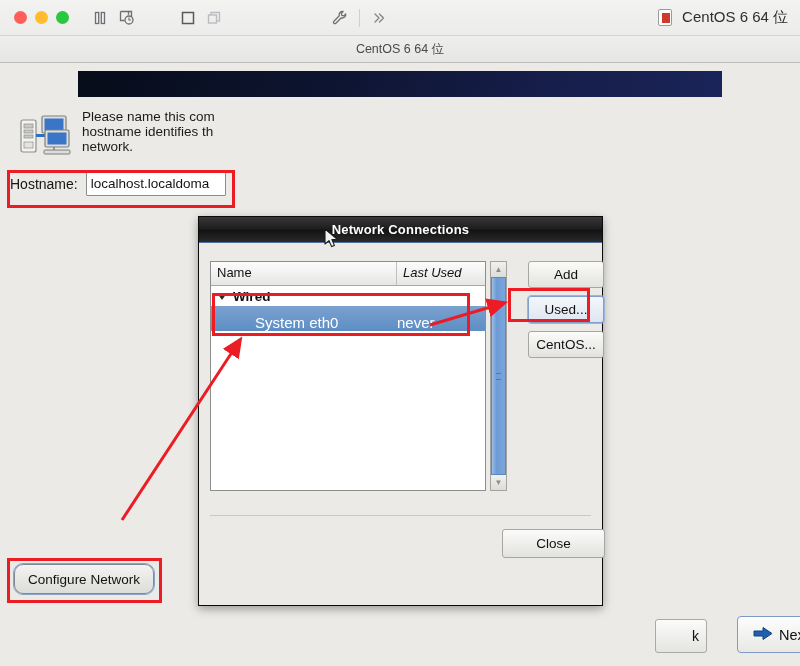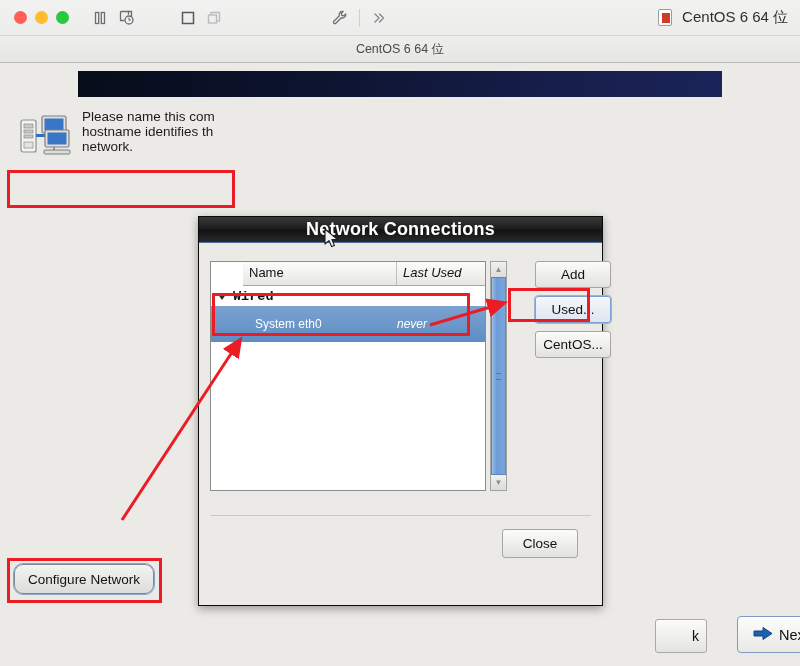--- a/index.html
+++ b/index.html
@@ -138,55 +138,55 @@
     z-index: 40;
   }
   #netdlg-titlebar {
     height: 26px;
     background: linear-gradient(to bottom,#383838 0%,#1d1d1d 48%,#121212 52%,#2a2a2a 100%);
     border-bottom: 1px solid #4c6fa5;
     display: flex; align-items: center; justify-content: center;
     position: relative;
   }
   #netdlg-title {
-    color: #ffffff; font-size: 18px; font-weight: bold;
+    color: #ffffff; font-size: 13px; font-weight: bold;
     letter-spacing: .2px;
   }
   #netdlg-body { position: absolute; left: 0; top: 26px; right: 0; bottom: 0; }
 
   #conn-listframe {
     position: absolute; left: 11px; top: 18px;
     width: 276px; height: 230px;
     background: #ffffff; border: 1px solid #8d8d8b;
   }
   #conn-header {
     display: flex; height: 24px;
     background: linear-gradient(to bottom,#fcfcfc 0%,#e6e6e3 100%);
     border-bottom: 1px solid #a9a9a6;
-    font-size: 13px; color: #111; margin-left: 32px;
+    font-size: 13px; color: #111;
   }
   .col-name { flex: 1; padding: 3px 0 0 6px; border-right: 1px solid #c0c0bd; }
   .col-last { width: 88px; padding: 3px 0 4px 6px; font-style: italic; }
 
   .grp-row {
     height: 20px; display: flex; align-items: center;
-    font-size: 13.5px; font-weight: bold; color: #101010; padding-left: 6px; font-family: Liberation Mono, monospace;
+    font-size: 13.5px; font-weight: bold; color: #101010; padding-left: 6px;
   }
   .grp-tri {
     width: 0; height: 0; margin-right: 6px;
     border-left: 5px solid transparent; border-right: 5px solid transparent;
     border-top: 7px solid #2a2a2a;
   }
   .conn-row {
-    height: 36px; display: flex; align-items: center;
+    height: 25px; display: flex; align-items: flex-end;
     background: linear-gradient(to bottom,#7ba1d0 0%,#5d8ec4 100%);
-    color: #ffffff; font-size: 12px;
+    color: #ffffff; font-size: 15px;
   }
   .conn-row .rn { padding-left: 44px; flex: 1; }
-  .conn-row .rl { width: 88px; font-style: italic; }
+  .conn-row .rl { width: 88px; }
 
   #conn-scrollbar {
     position: absolute; left: 291px; top: 18px;
     width: 17px; height: 230px;
     background: #e8e8e5; border: 1px solid #a3a3a0;
     display: flex; flex-direction: column;
   }
   .sb-arrow {
     height: 15px; background: linear-gradient(to bottom,#f0f0ee,#dcdcd9);
     display: flex; align-items: center; justify-content: center;
@@ -198,40 +198,40 @@
     border: 1px solid #5b87c4;
     position: relative;
   }
   #sb-thumb::after {
     content: ""; position: absolute; left: 4px; right: 4px; top: 50%;
     height: 5px; margin-top: -3px;
     border-top: 1px solid #4d79b4; border-bottom: 1px solid #4d79b4;
   }
 
   .side-btn {
-    position: absolute; left: 336px;
+    position: absolute; left: 329px;
     width: 76px; height: 27px;
     background: linear-gradient(to bottom,#fbfbfa 0%,#e2e2de 100%);
     border: 1px solid #a6a6a2; border-radius: 3px;
     font-size: 13.5px; color: #101010; font-family: inherit;
     display: flex; align-items: center; justify-content: center;
   }
   #btn-add  { top: 18px; }
   #btn-edit { top: 53px;
     background: linear-gradient(to bottom,#f4f7fb 0%,#dfe6f1 100%);
     border: 1px solid #7ea0cd; outline: 1px solid #9ab6da; }
   #btn-del  { top: 88px; }
 
   #dlg-sep {
     position: absolute; left: 11px; right: 11px; top: 272px;
     height: 1px; background: #c8c8c5;
   }
   #btn-close {
     position: absolute; left: 303px; top: 286px;
-    width: 76px; height: 29px;
+    width: 103px; height: 29px;
     background: linear-gradient(to bottom,#fbfbfa 0%,#e2e2de 100%);
     border: 1px solid #a6a6a2; border-radius: 3px;
     font-size: 13.5px; color: #101010; font-family: inherit;
     display: flex; align-items: center; justify-content: center;
   }
 
   #annots { position: absolute; left: 0; top: 0; width: 800px; height: 666px;
             pointer-events: none; z-index: 70; }
   #cursor { position: absolute; left: 324px; top: 228px; z-index: 80; pointer-events:none; }
 </style>
@@ -323,20 +323,24 @@
         <rect x="29.5" y="20.5" width="19" height="12" fill="#3a76c8"></rect>
         <rect x="26" y="38" width="26" height="4" rx="1" fill="#dcdcda" stroke="#7f7f7d" stroke-width="1"></rect>
         <path d="M36 35v3" stroke="#7f7f7d" stroke-width="1.5"></path>
       </svg>
     </div>
     <div id="host-desc">Please name this com
 hostname identifies th
 network.</div>
   </div>
 
+  <div id="hostname-row">
+    <span id="hostname-label">Hostname:</span>
+    <input id="hostname-input" type="text" value="localhost.localdoma" style="">
+  </div>
 
   <button id="cfg-net-btn">Configure Network</button>
 
   <div id="nav-back">k</div>
 
   <div id="nav-next">
     <span>
       <svg width="20" height="15" viewBox="0 0 20 15">
         <path d="M1 5h9V1.5L19 7.5 10 13.5V10H1z" fill="#1f5fb0" stroke="#14447f" stroke-width="1"></path>
       </svg>

